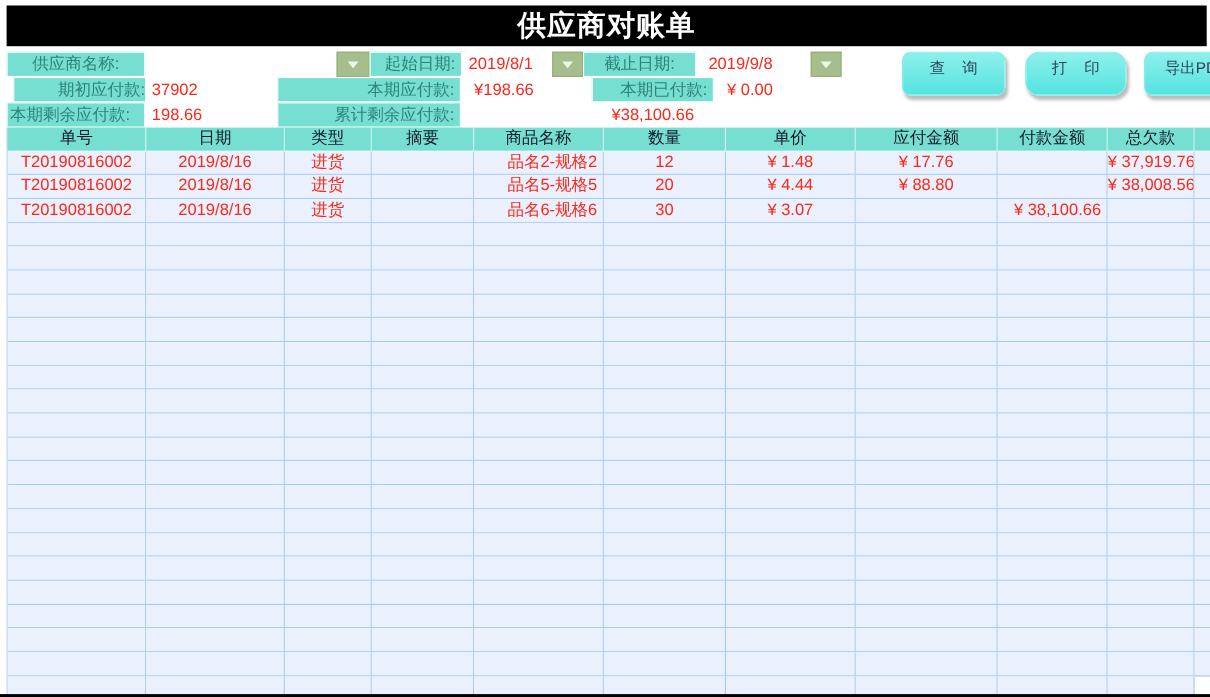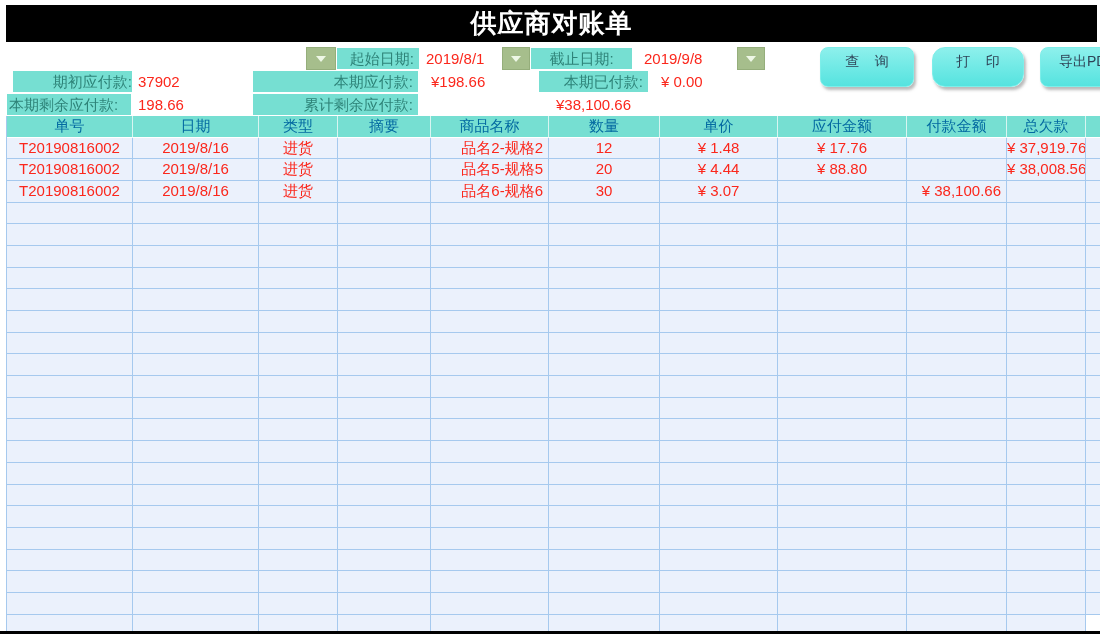--- a/index.html
+++ b/index.html
@@ -47,37 +47,38 @@
     display:grid;
     grid-template-columns:126px 126px 79px 93px 118px 111px 118px 129px 100px 79px 15px;
     border-left:1px solid #a6c9ee;
   }
   .cell{
     box-sizing:border-box; height:21.7px; line-height:20.7px; font-size:15px;
     background:#ebf1fc; border-right:1px solid #a6c9ee; border-bottom:1px solid #a6c9ee;
     color:#fb271c; overflow:hidden; white-space:nowrap;
   }
   .cell.h{
-    height:21.5px; line-height:20.5px; background:#76dfd2; color:#0369a1;
+    height:21.5px; line-height:20.5px; background:#76dfd2; color:#0f172a;
     border-right:1px solid #d8f5f1; border-bottom:1px solid #ffffff; text-align:center;
   }
   .cell.cr{ text-align:right; padding-right:5px; }
   .cell.cc{ text-align:center; }
   
   .bottom-strip{
     position:absolute; left:0; top:631px; width:1100px; height:3px; background:#000000;
   }
 </style>
 </head>
 <body>
 
 <div class="page">
 
   <div class="title-bar">供应商对账单</div>
 
+  <div class="fcell teal al-c" style="left:6px;top:47px;width:126px;">供应商名称:</div>
   <div class="dd" style="left:306px;top:47px;width:30px;">
       <span class="tri"></span>
     </div>
 
   <div class="fcell teal al-r" style="left:336px;top:47px;width:84px;">起始日期:</div>
   <div class="fcell white-in al-l" style="left:420px;top:47px;width:82px;">2019/8/1</div>
   <div class="dd" style="left:502px;top:47px;width:28px;">
       <span class="tri"></span>
     </div>
 

